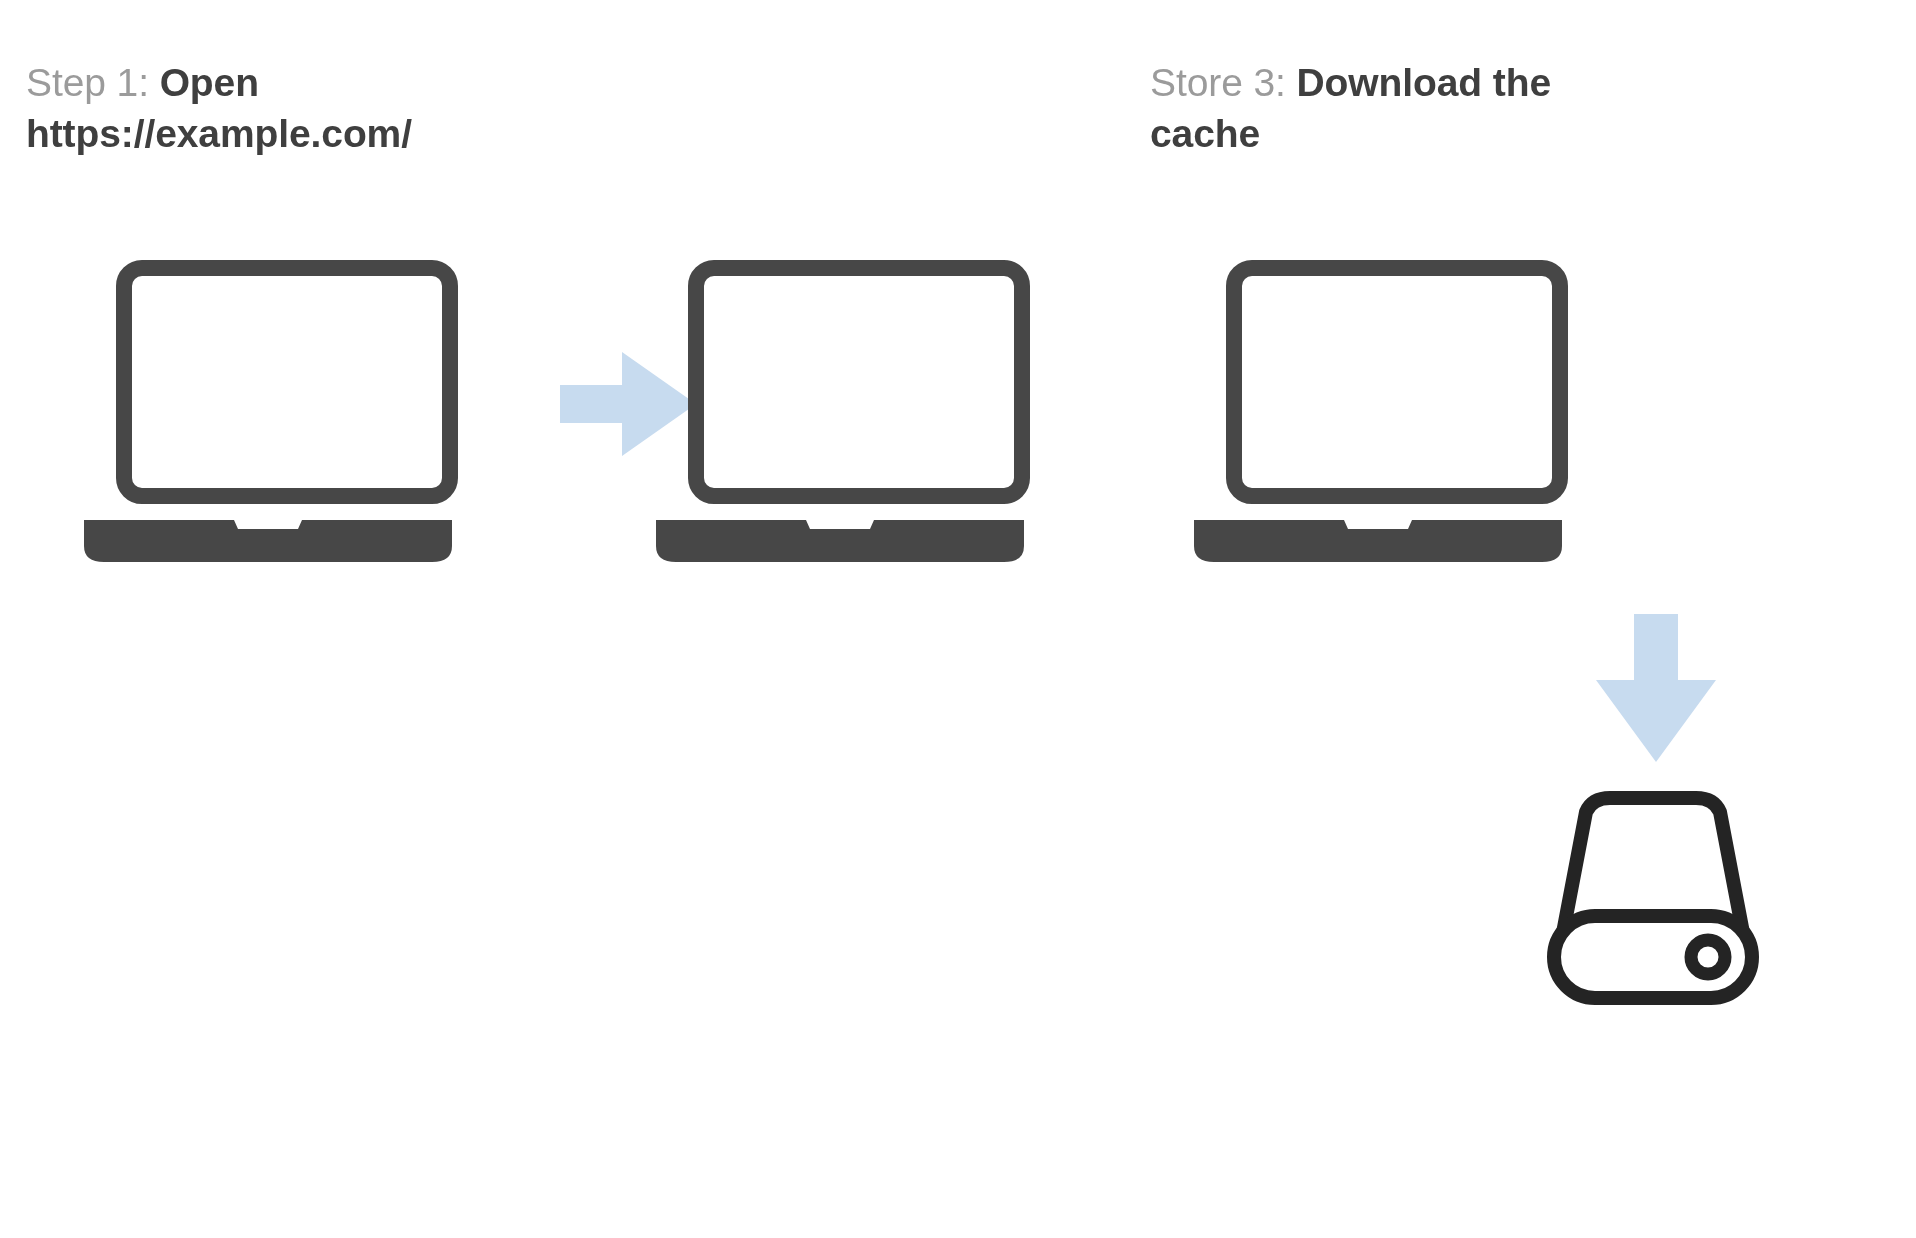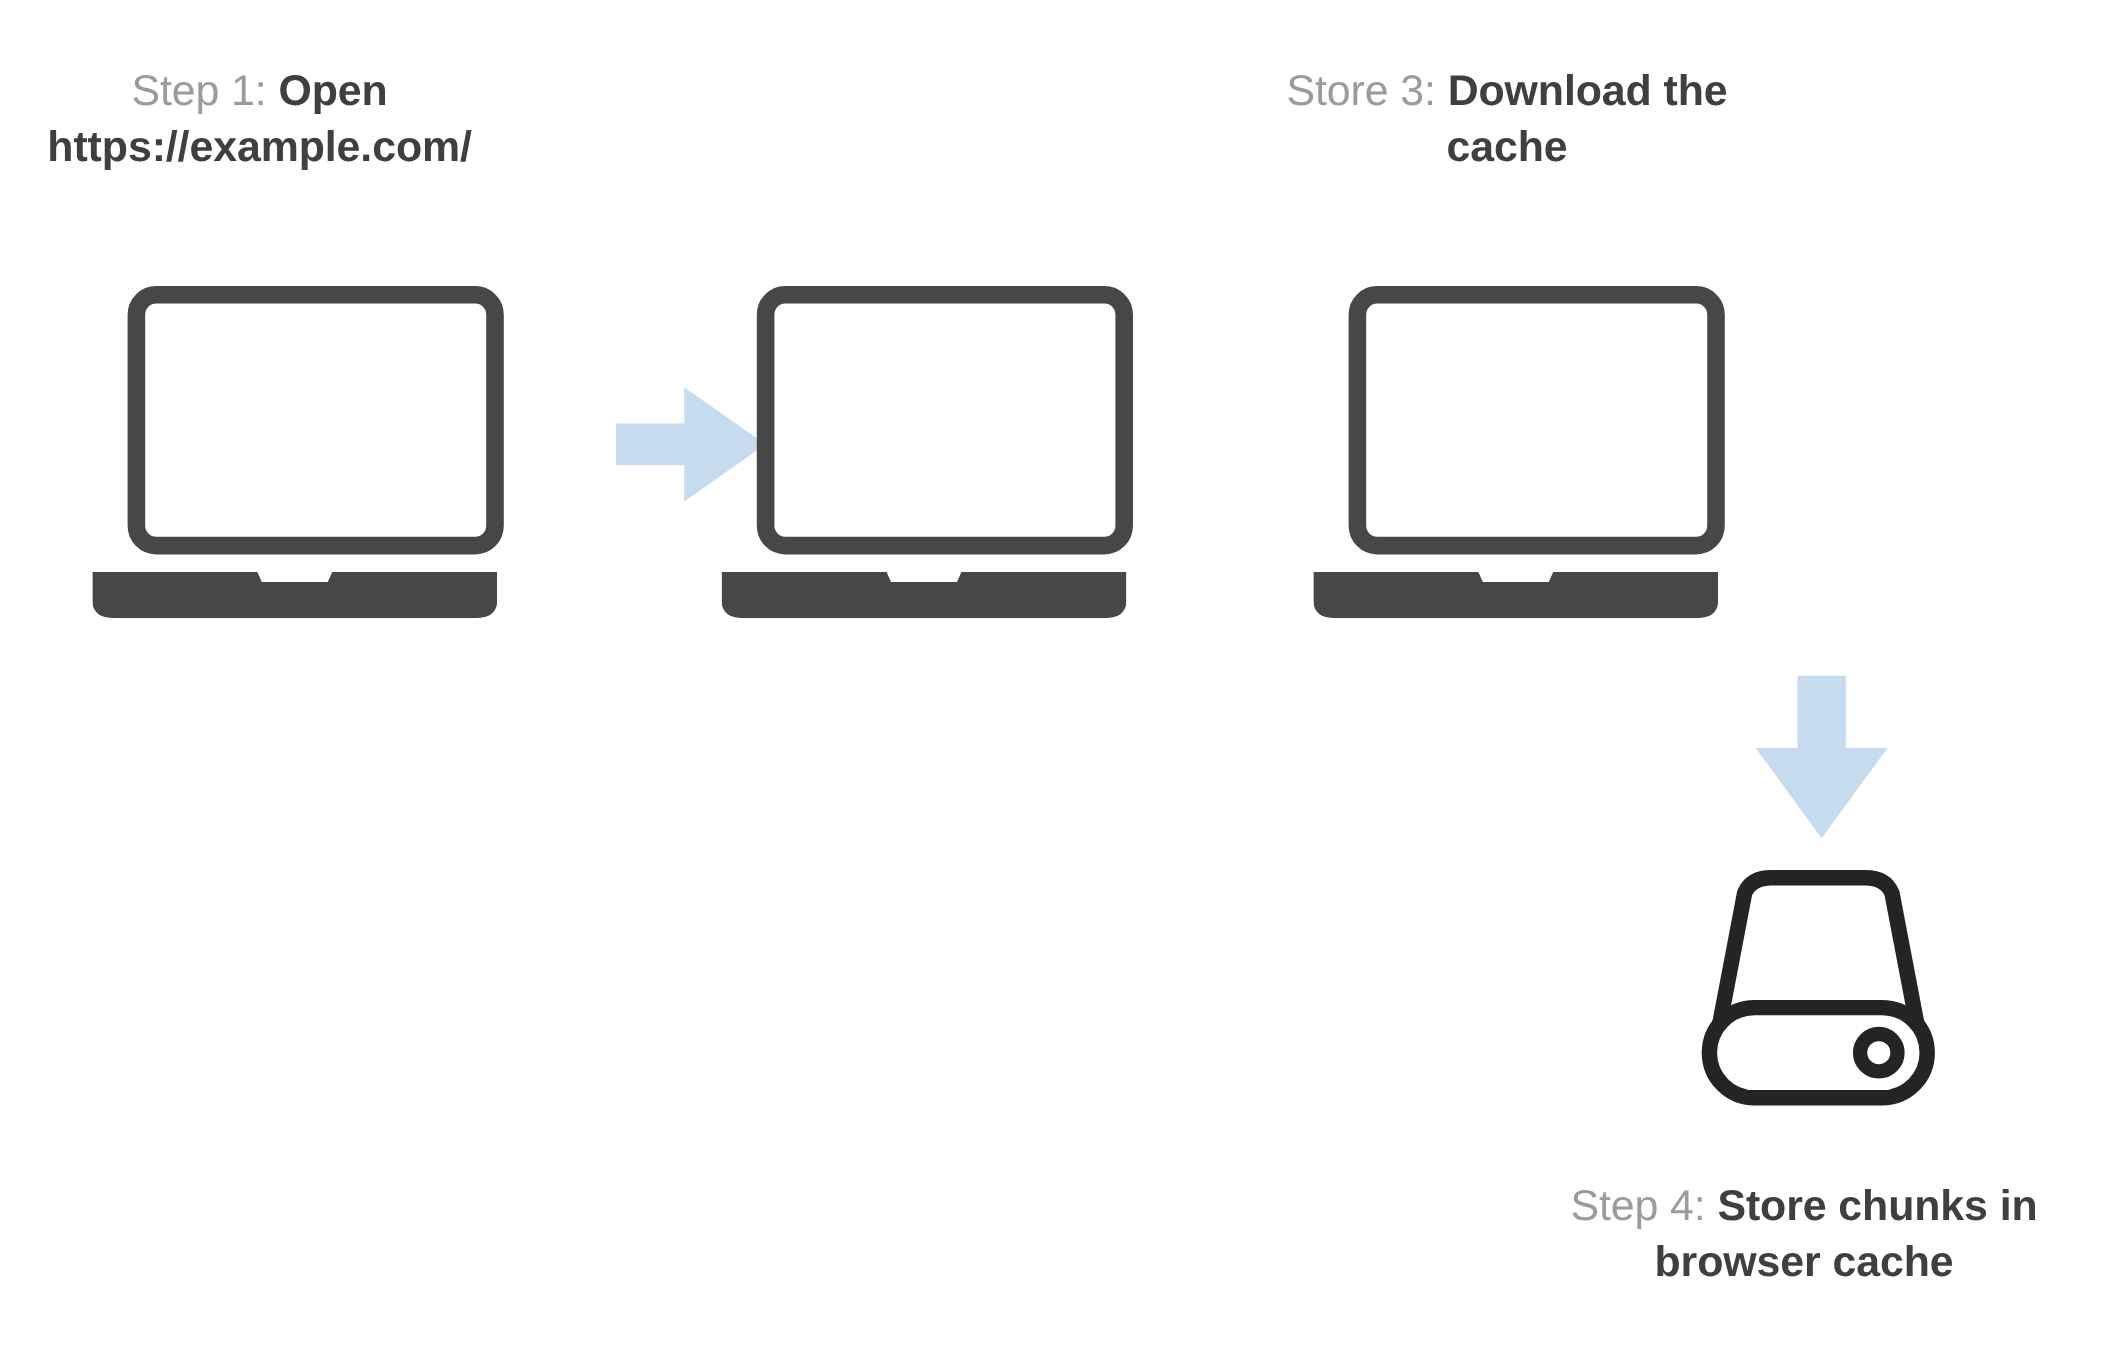--- a/index.html
+++ b/index.html
@@ -20,21 +20,20 @@
     position: absolute;
     left: 0;
     top: 0;
     width: 1916px;
     height: 1238px;
   }
 
   
   .step-caption {
     position: absolute;
-    text-align: center;
     line-height: 1.30;
     font-size: 39px;
     letter-spacing: -0.1px;
   }
   .step-prefix {
     color: #9b9b9b;
     font-weight: 400;
   }
   .step-title {
     color: #3f3f3f;
@@ -158,17 +157,14 @@
     <svg viewBox="0 0 226 220" width="226" height="220" aria-hidden="true">
 
       <path d="M46,24 Q52,10 70,10 L156,10 Q174,10 180,24 L204,150 L22,150 Z" fill="none" stroke="#242424" stroke-width="14" stroke-linejoin="round"></path>
 
       <rect x="14" y="128" width="198" height="82" rx="41" ry="41" fill="#ffffff" stroke="#242424" stroke-width="14"></rect>
 
       <circle cx="168" cy="169" r="17" fill="none" stroke="#242424" stroke-width="13"></circle>
     </svg>
   </div>
 
-  <div class="step-caption" id="caption-step-4">
-    <span class="step-prefix">Step 4: </span><span class="step-title">Store chunks in browser cache</span>
-  </div>
 
 </div>
 
 </body></html>

